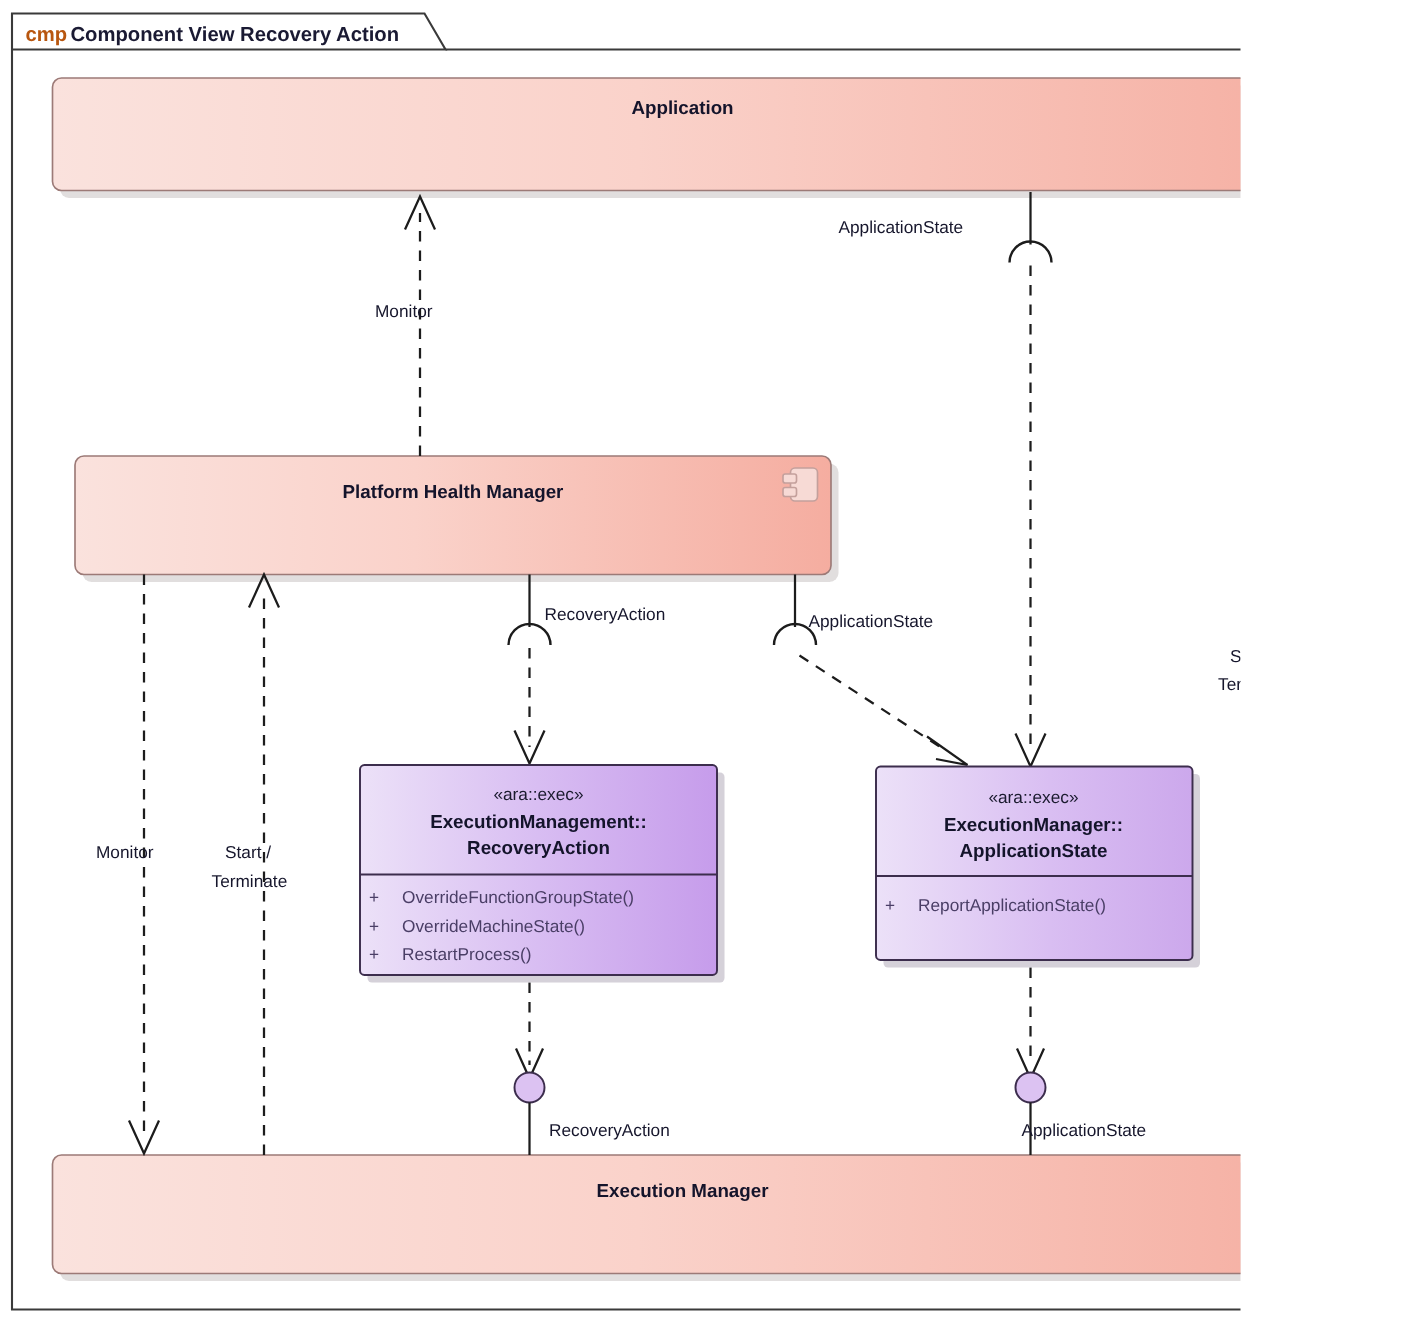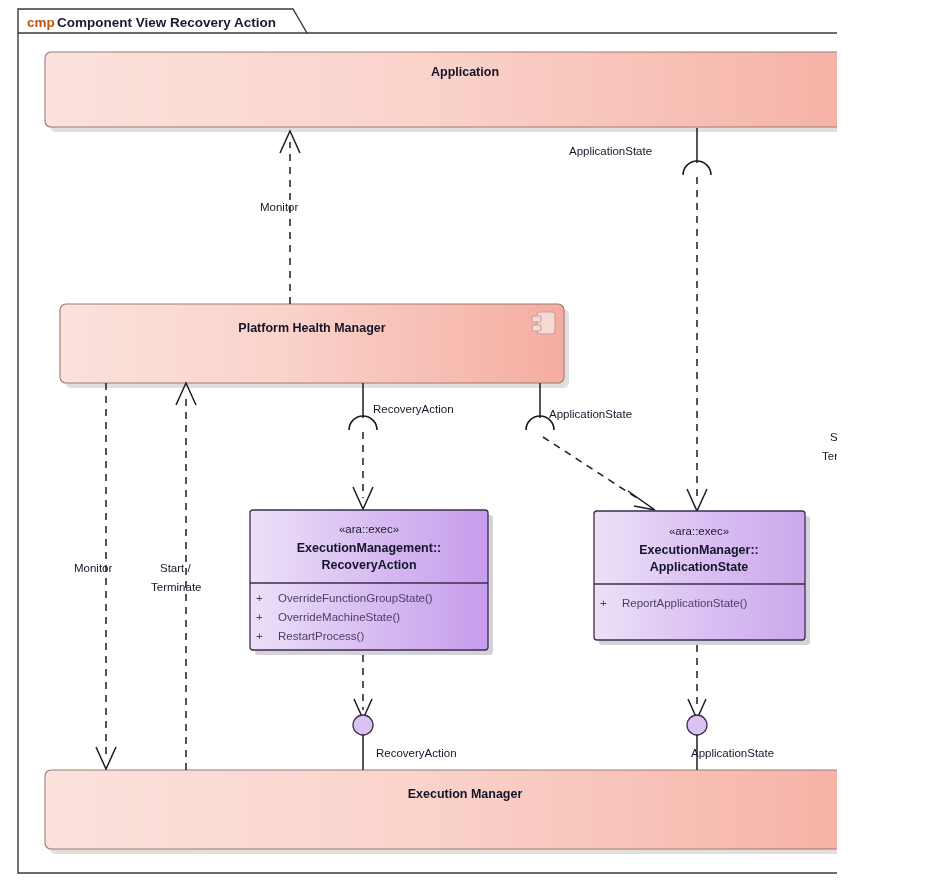--- a/index.html
+++ b/index.html
@@ -9,21 +9,20 @@
   }
   body {
     font-family: "Liberation Sans", sans-serif;
   }
   #frame {
     position: relative;
     width: 827px;
     height: 885px;
     background: #ffffff;
     overflow: hidden;
-    padding-left: 10px;
   }
   svg.diagram {
     display: block;
     width: 936px;
     height: 885px;
   }
   .frame-border {
     fill: none;
     stroke: #3a3a3a;
     stroke-width: 1.4;

